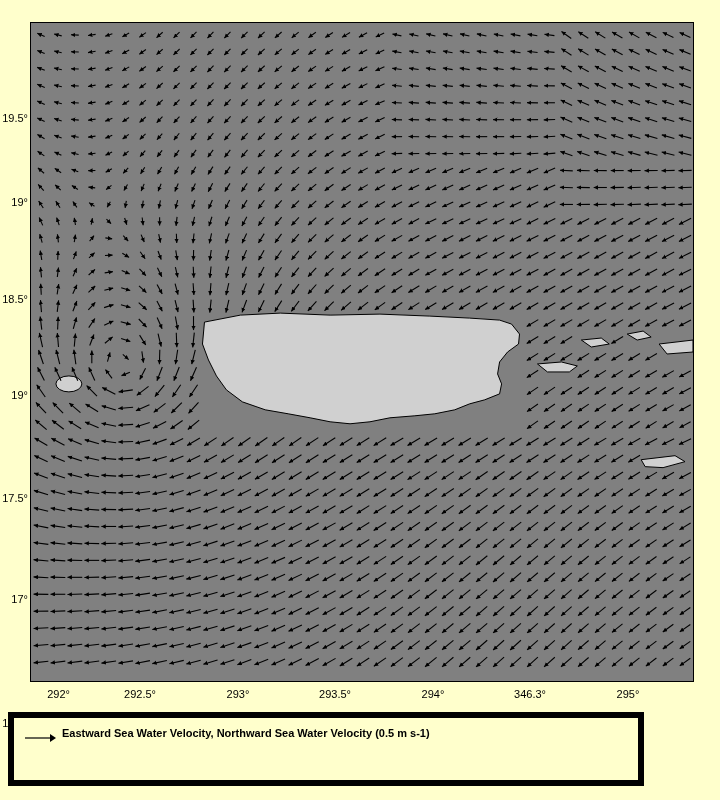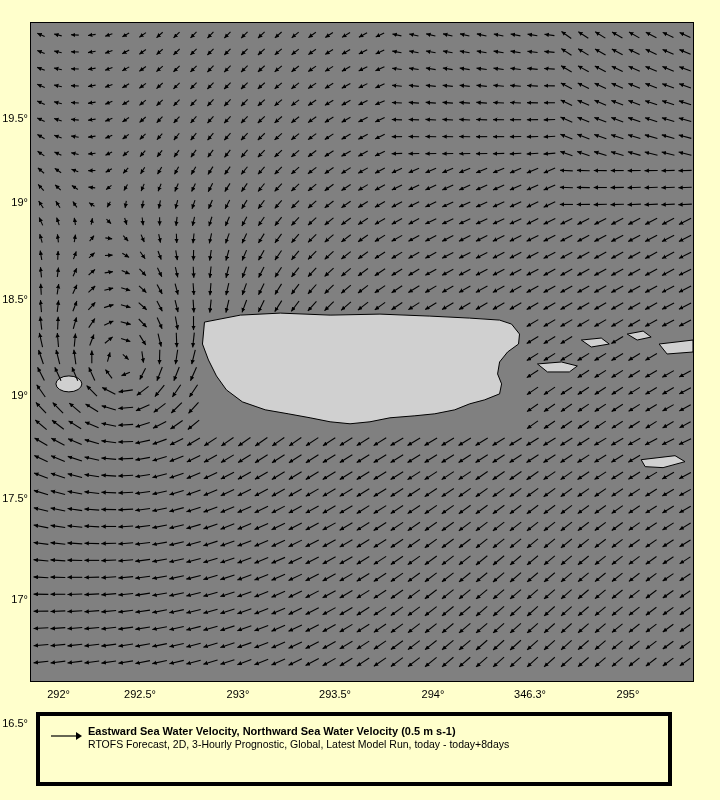--- a/index.html
+++ b/index.html
@@ -61,23 +61,22 @@
   }
 
   
   #caption {
     position: absolute;
     left: 8px;
     top: 712px;
     width: 636px;
     height: 74px;
     background: #ffffcc;
-    border: 4px solid #000000;
+    border: 6px solid #000000;
     box-sizing: border-box;
-    margin-left: 28px;
   }
   #cap-arrow {
     position: absolute;
     left: 10px;
     top: 14px;
     width: 32px;
     height: 12px;
   }
   #cap-text {
     position: absolute;
@@ -1488,16 +1487,15 @@
     </svg>
   </div>
 
   <div id="caption">
     <svg id="cap-arrow" viewBox="0 0 32 12">
       <line x1="1" y1="6" x2="26" y2="6" stroke="#000" stroke-width="1.2"></line>
       <path d="M26,2 L32,6 L26,10 z" fill="#000"></path>
     </svg>
     <div id="cap-text">
       <div id="cap-title">Eastward Sea Water Velocity, Northward Sea Water Velocity (0.5 m s-1)</div>
-      <div class="cap-line">RTOFS Forecast, 2D, 3-Hourly Prognostic, Global, Latest Model Run, today - today+8days</div>
     </div>
   </div>
 </div>
 
 </body></html>

